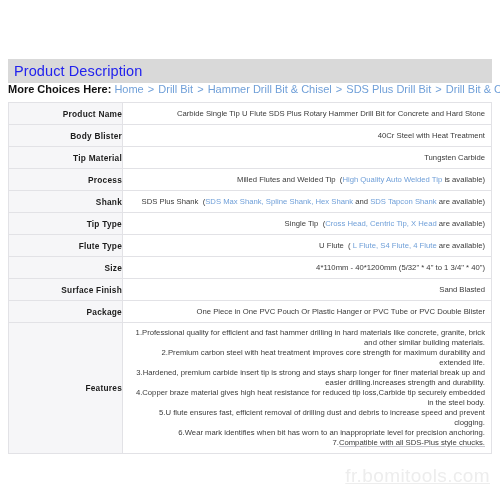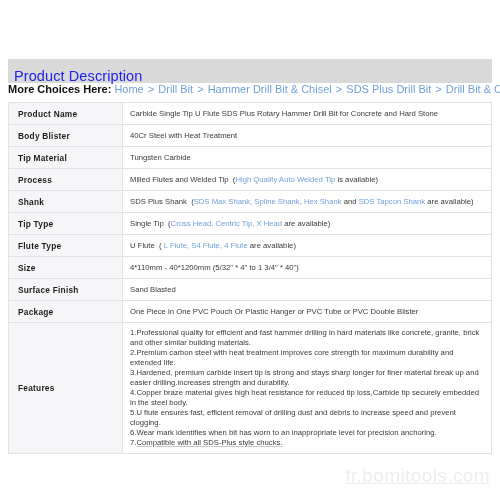--- a/index.html
+++ b/index.html
@@ -27,21 +27,21 @@
   
   .section-header {
     position: absolute;
     left: 8px;
     top: 59px;
     width: 484px;
     height: 24px;
     background: #d9d9d9;
     box-sizing: border-box;
     display: flex;
-    align-items: flex-end;
+    align-items: center;
     padding-left: 6px;
   }
   .section-header-title {
     color: #2222ee;
     font-size: 14.5px;
     line-height: 1;
     letter-spacing: 0.1px;
     white-space: nowrap;
   }
 
@@ -77,20 +77,21 @@
     top: 102px;
     width: 484px;
     border-collapse: collapse;
     table-layout: fixed;
     font-size: 7.6px;
   }
   .spec-table td {
     border: 1px solid #e2e2e6;
     padding: 0;
     vertical-align: middle;
+    text-align: right;
   }
   .spec-table td.lbl {
     width: 104px;
     background: #f6f6f8;
     font-weight: bold;
     font-size: 8.3px;
     color: #1c1c1c;
     padding: 5px 0 5px 9px;
     letter-spacing: 0.25px;
     vertical-align: middle;

